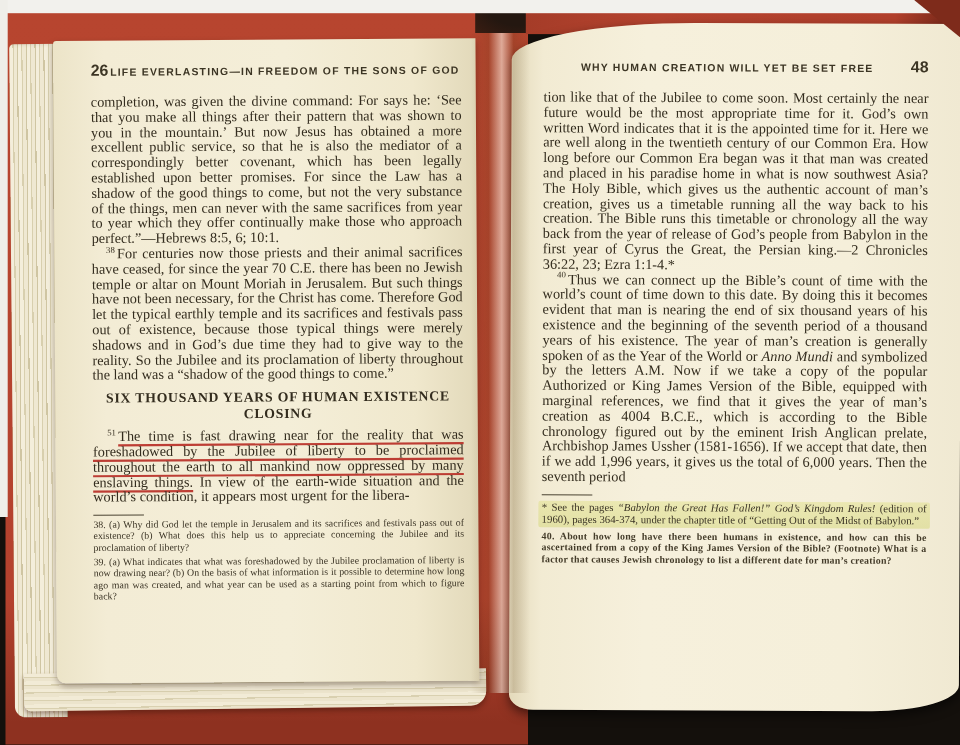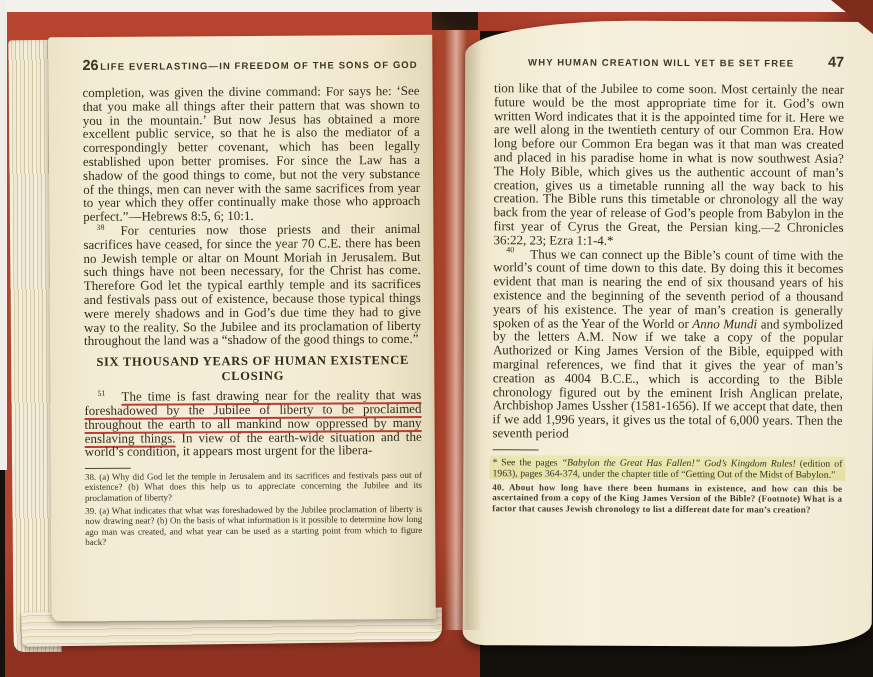--- a/index.html
+++ b/index.html
@@ -73,21 +73,21 @@
   }
   .running-head .pagenum{
     font-family:Liberation Sans, sans-serif;font-size:14.5px;font-weight:bold;letter-spacing:0;
   }
   .running-head .head-title{flex:1;text-align:center;}
   .body{
     margin:0;font-size:13px;line-height:13.8px;text-align:justify;
     color:#332c1e;
   }
   .indent{text-indent:13px;}
-  sup.pnum{font-size:8px;line-height:0;margin-right:16px;}
+  sup.pnum{font-size:8px;line-height:0;margin-right:2px;}
   .section-heading{
     margin:7px 0 5px;text-align:center;font-weight:bold;
     font-size:12.5px;line-height:15px;letter-spacing:0.7px;color:#332c1e;
   }
   .redline{
     text-decoration:underline;
     text-decoration-color:rgba(183,42,34,0.9);
     text-decoration-thickness:1.7px;
     text-underline-offset:2.6px;
     text-decoration-skip-ink:none;
@@ -132,25 +132,25 @@
       <div class="fn-rule"></div>
       <p class="footnote">38. (a) Why did God let the temple in Jerusalem and its sacrifices and festivals pass out of existence? (b) What does this help us to appreciate concerning the Jubilee and its proclamation of liberty?</p>
       <p class="footnote">39. (a) What indicates that what was foreshadowed by the Jubilee proclamation of liberty is now drawing near? (b) On the basis of what information is it possible to determine how long ago man was created, and what year can be used as a starting point from which to figure back?</p>
     </div>
   </div>
 
   <div class="page right-page">
     <div class="rp-inner">
       <div class="running-head">
         <span class="head-title">WHY HUMAN CREATION WILL YET BE SET FREE</span>
-        <span class="pagenum">47</span>
+        <span class="pagenum">48</span>
       </div>
       <p class="body">tion like that of the Jubilee to come soon. Most certainly the near future would be the most appropriate time for it. God’s own written Word indicates that it is the appointed time for it. Here we are well along in the twentieth century of our Common Era. How long before our Common Era began was it that man was created and placed in his paradise home in what is now southwest Asia? The Holy Bible, which gives us the authentic account of man’s creation, gives us a timetable running all the way back to his creation. The Bible runs this timetable or chronology all the way back from the year of release of God’s people from Babylon in the first year of Cyrus the Great, the Persian king.—2 Chronicles 36:22, 23; Ezra 1:1-4.*</p>
       <p class="body indent"><sup class="pnum">40</sup><span>Thus we can connect up the Bible’s count of time with the world’s count of time down to this date. By doing this it becomes evident that man is nearing the end of six thousand years of his existence and the beginning of the seventh period of a thousand years of his existence. The year of man’s creation is generally spoken of as the Year of the World or </span><i>Anno Mundi</i><span> and symbolized by the letters A.M. Now if we take a copy of the popular Authorized or King James Version of the Bible, equipped with marginal references, we find that it gives the year of man’s creation as 4004 B.C.E., which is according to the Bible chronology figured out by the eminent Irish Anglican prelate, Archbishop James Ussher (1581-1656). If we accept that date, then if we add 1,996 years, it gives us the total of 6,000 years. Then the seventh period</span></p>
       <div class="fn-rule"></div>
-      <p class="footnote star highlight"><span>* See the pages </span><i>“Babylon the Great Has Fallen!” God’s Kingdom Rules!</i><span> (edition of 1963), pages 364-374, under the chapter title of “Getting Out of the Midst of Babylon.”</span></p>
+      <p class="footnote star highlight"><span>* See the pages </span><i>“Babylon the Great Has Fallen!” God’s Kingdom Rules!</i><span> (edition of 1960), pages 364-374, under the chapter title of “Getting Out of the Midst of Babylon.”</span></p>
       <p class="footnote rp-fn40">40. About how long have there been humans in existence, and how can this be ascertained from a copy of the King James Version of the Bible? (Footnote) What is a factor that causes Jewish chronology to list a different date for man’s creation?</p>
     </div>
   </div>
 
   <div class="gutter"></div>
   <div class="corner-wedge"></div>
 </div>
 
 </body></html>

